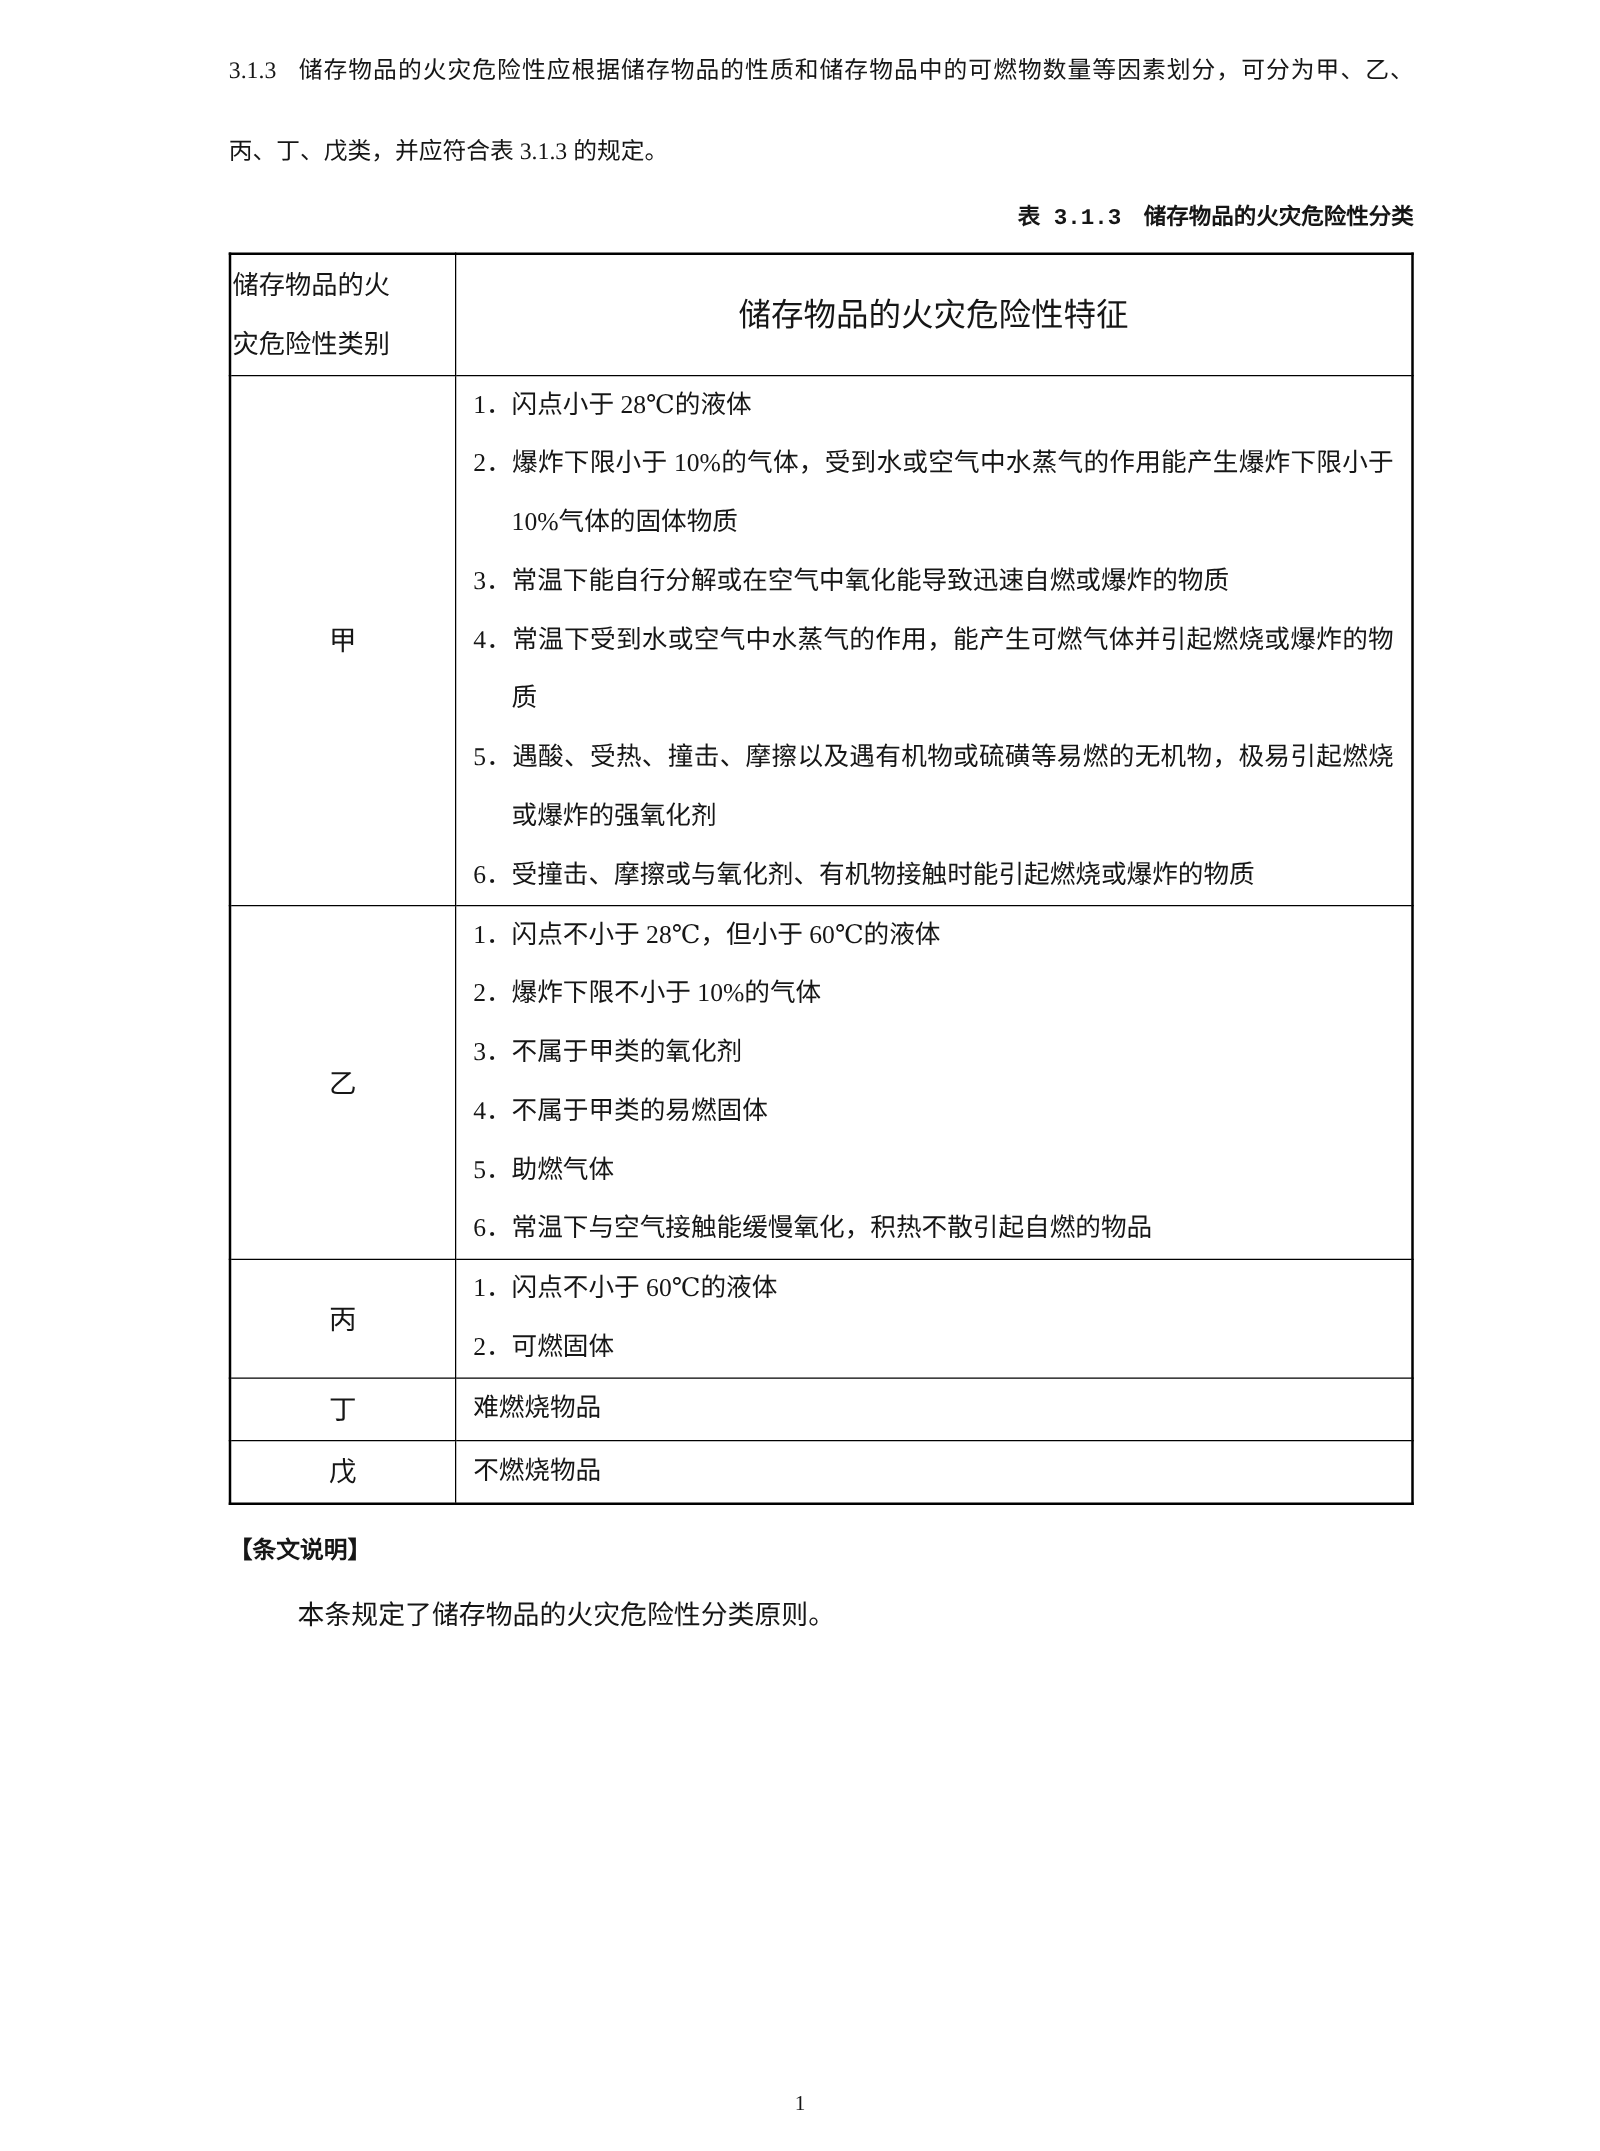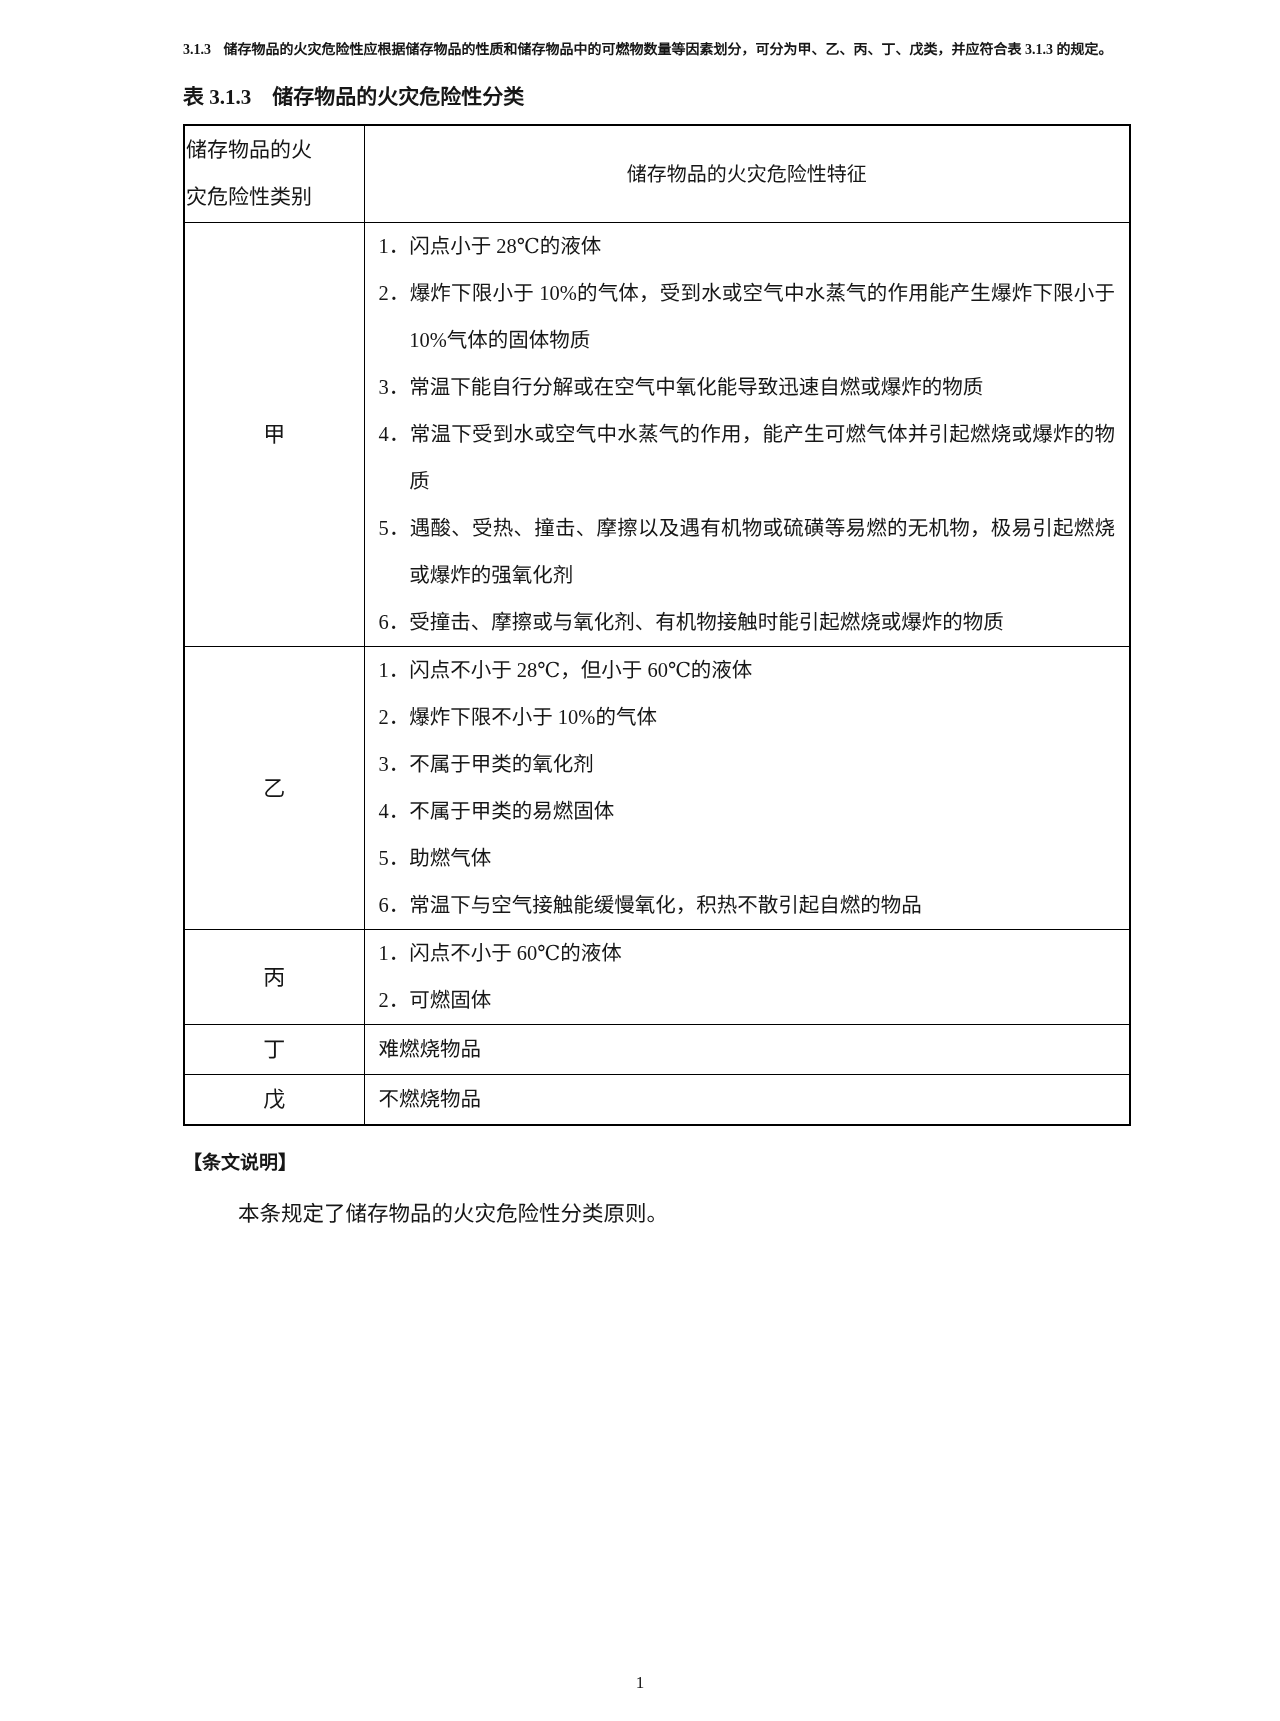--- a/index.html
+++ b/index.html
@@ -27,35 +27,34 @@
     padding-top: 130px;
     font-family: "Liberation Sans", "DejaVu Sans", sans-serif;
     font-size: 27px;
     font-weight: bold;
     line-height: 36px;
     text-align: center;
     letter-spacing: 1px;
   }
   .clause-para {
     margin: 24px 0 0 0;
-    font-size: 14px;
-    line-height: 52px;
+    font-size: 19px;
+    line-height: 65px;
     text-align: justify;
-    font-weight: bold;
   }
   .clause-num {
     margin-right: 0.9em;
   }
   .table-caption {
     margin: 4px 0 10px 0;
-    font-family: Liberation Serif, serif;
-    font-size: 21px;
+    font-family: Liberation Mono, monospace;
+    font-size: 18px;
     font-weight: bold;
     line-height: 34px;
-    text-align: left;
+    text-align: right;
   }
   table.hazard-table {
     width: 100%;
     border-collapse: collapse;
     table-layout: fixed;
     border: 2px solid #000;
     font-size: 20.5px;
   }
   table.hazard-table td, table.hazard-table th {
     border: 1px solid #000;
@@ -68,21 +67,21 @@
     font-size: 22px;
     line-height: 47px;
   }
   .hdr-cell-left {
     text-align: left;
     font-size: 21px;
     line-height: 47px;
     font-family: Liberation Serif, serif;
   }
   .hdr-cell-right {
-    font-size: 20px;
+    font-size: 26px;
     line-height: 47px;
   }
   .feat-cell {
     padding: 0 14px;
   }
   .feature-item {
     line-height: 47px;
     padding-left: 1.5em;
     text-indent: -1.5em;
     text-align: justify;

